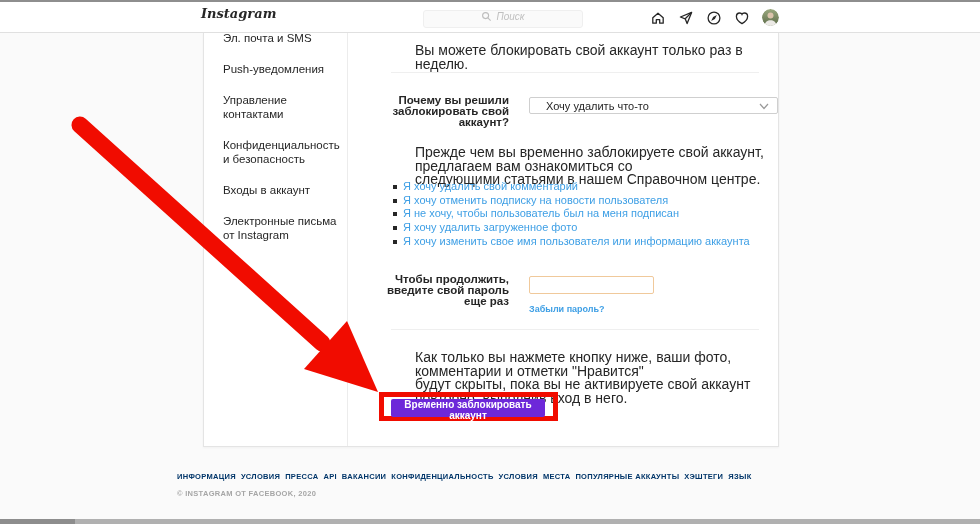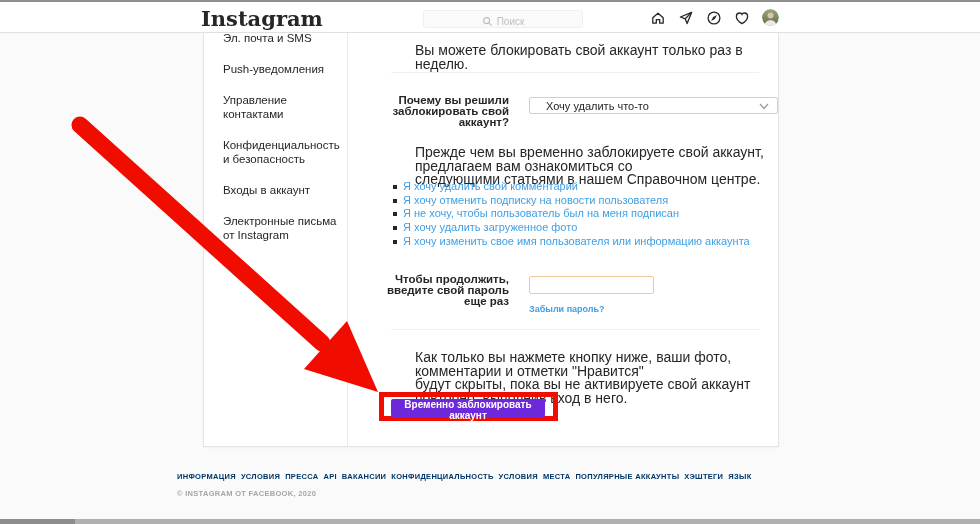--- a/index.html
+++ b/index.html
@@ -10,22 +10,22 @@
     font-family:"Liberation Sans", sans-serif;
     color:#262626;
   }
   
   .topbar { position:absolute; left:0; top:0; width:980px; height:2px; background:#8e8e8e; }
   .bottombar { position:absolute; left:0; top:519px; width:980px; height:5px; background:#b0b0b0; }
   .bottombar .seg { position:absolute; left:0; top:0; width:75px; height:5px; background:#8d8d8d; }
 
   
   .header { position:absolute; left:0; top:2px; width:980px; height:31px; background:#fff; border-bottom:1px solid #e0e0e0; }
-  .logo { position:absolute; left:201px; top:4px; font-family:"DejaVu Serif", serif; font-weight:600; font-size:21px; color:#262626; cursor:pointer; }
-  .searchbox { position:absolute; left:423px; top:8px; width:160px; height:18px; background:#fafafa; border:1px solid #efefef; border-radius:3px; display:flex; align-items:flex-end; justify-content:center; gap:4px; color:#c0c0c0; font-size:10px; }
+  .logo { position:absolute; left:201px; top:4px; font-family:"DejaVu Serif", serif; font-style:italic; font-weight:600; font-size:13px; color:#262626; cursor:pointer; }
+  .searchbox { position:absolute; left:423px; top:8px; width:160px; height:18px; background:#fafafa; border:1px solid #efefef; border-radius:3px; display:flex; align-items:flex-start; justify-content:center; gap:4px; color:#c0c0c0; font-size:10px;font-style:italic; }
   .nav { position:absolute; left:650px; top:7px; display:flex; align-items:center; gap:12px; }
   .nav .icn { width:16px; height:16px; display:block; cursor:pointer; }
   .avatar { width:17px; height:17px; border-radius:50%; overflow:hidden; cursor:pointer; }
 
   
   .card { position:absolute; left:203px; top:33px; width:576px; height:414px; background:#fff; border:1px solid #e4e4e4; border-top:none; box-shadow:0 1px 2px rgba(0,0,0,0.04); }
   .sidebar { position:absolute; left:0; top:0; bottom:0; width:144px; border-right:1px solid #ececec; padding:0 0 0 19px; }
   .side-item { width:120px; font-size:11.5px; line-height:1.22; color:#262626; margin-top:17px; cursor:pointer; }
   .side-item:first-child { margin-top:-2px; }
 

